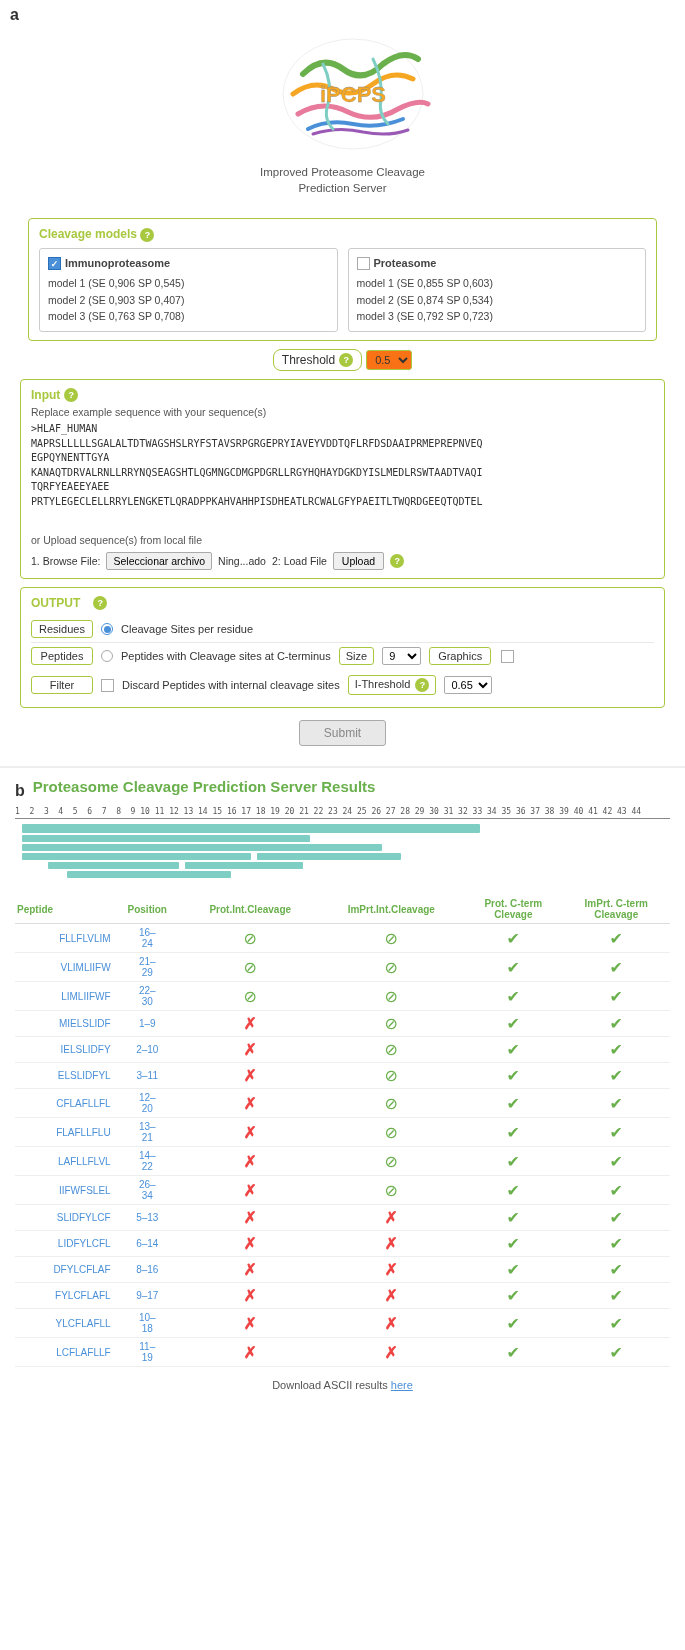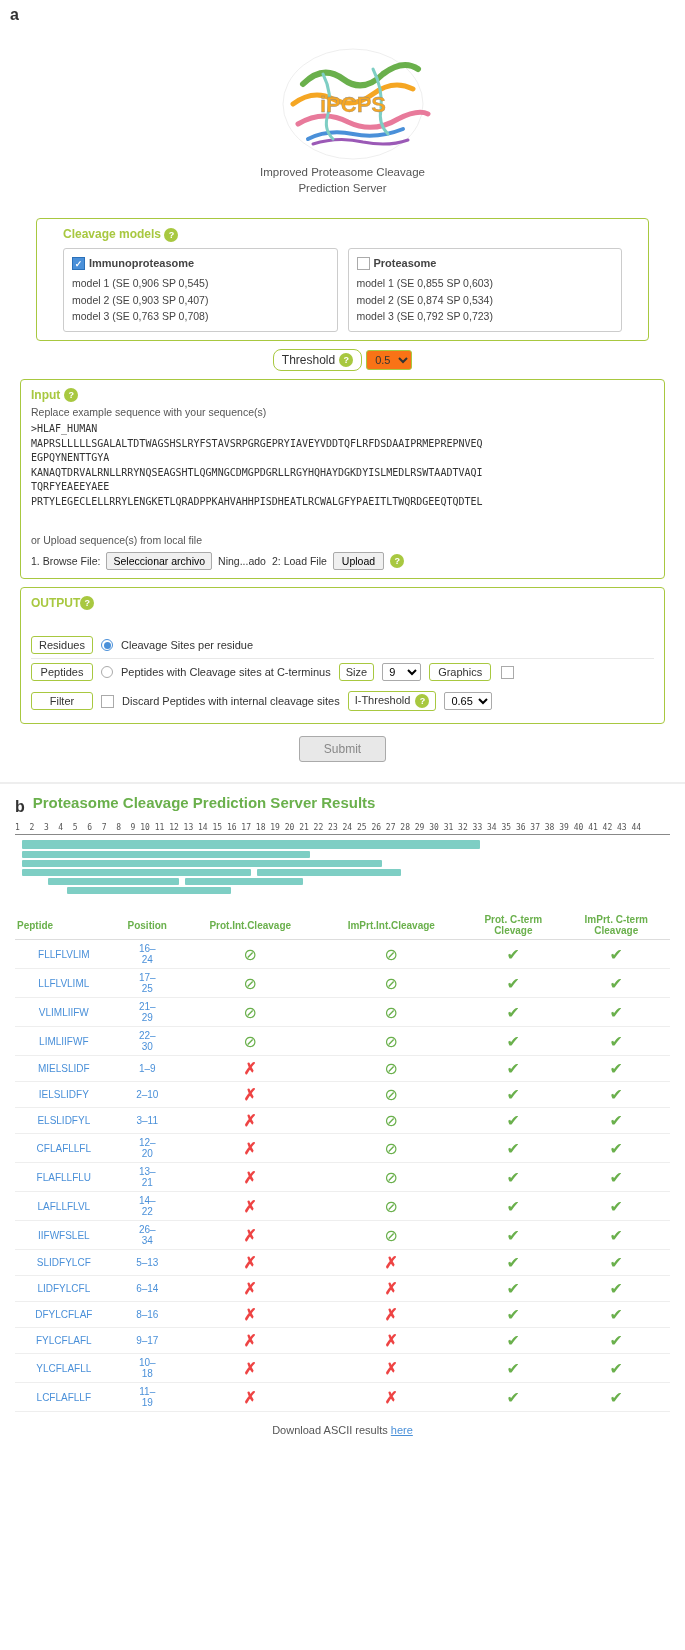--- a/index.html
+++ b/index.html
@@ -15,30 +15,30 @@
     }
     
     .header {
       text-align: center;
       padding: 10px 0 6px 0;
     }
     .logo-area {
       position: relative;
       height: 130px;
       display: flex;
-      align-items: flex-end;
+      align-items: flex-start;
       justify-content: center;
       padding-left: 20px;
     }
     
     .cleavage-box {
       border: 1.5px solid #a8c840;
       border-radius: 4px;
-      margin: 8px 16px;
-      padding: 8px 26px;
+      margin: 8px 8px;
+      padding: 8px 10px;
     }
     .cleavage-box-title {
       color: #a8c840;
       font-weight: bold;
       font-size: 12px;
       margin-bottom: 6px;
     }
     .models-row {
       display: flex;
       gap: 10px;
@@ -149,24 +149,24 @@
     .output-box {
       border: 1.5px solid #a8c840;
       border-radius: 4px;
       margin: 8px 0;
       padding: 8px 10px;
     }
     .output-box-title {
       color: #a8c840;
       font-weight: bold;
       font-size: 12px;
-      margin-bottom: 22px;
-      display: flex;
-      align-items: center;
-      gap: 0;
+      margin-bottom: 6px;
+      display: flex;
+      align-items: center;
+      gap: 13px;
     }
     .output-row {
       display: flex;
       align-items: center;
       gap: 8px;
       padding: 4px 0;
       border-bottom: 1px solid #e8e8e8;
     }
     .output-label {
       border: 1.5px solid #a8c840;
@@ -284,21 +284,21 @@
     }
     .results-table td {
       padding: 3px 2px;
       text-align: center;
       border-bottom: 1px solid #eee;
       font-size: 10px;
       color: #333;
     }
     .results-table td.peptide-name {
       color: #4a90d9;
-      text-align: center;
+      text-align: right;
       font-size: 10px;
     }
     .results-table td.position {
       color: #4a90d9;
       font-size: 10px;
       white-space: nowrap;
     }
     .help-icon {
       display: inline-flex;
       align-items: center;
@@ -525,28 +525,20 @@
     <tbody id="results-tbody">
     <tr>
           <td class="peptide-name">FLLFLVLIM</td>
           <td class="position">16–<br>24</td>
           <td><span style="color:#6ab04c; font-size:16px;">⊘</span></td>
           <td><span style="color:#6ab04c; font-size:16px;">⊘</span></td>
           <td><span style="color:#6ab04c; font-size:16px;">✔</span></td>
           <td><span style="color:#6ab04c; font-size:16px;">✔</span></td>
         </tr>
         <tr>
-          <td class="peptide-name">LLFLVLIML</td>
-          <td class="position">17–<br>25</td>
-          <td><span style="color:#6ab04c; font-size:16px;">⊘</span></td>
-          <td><span style="color:#6ab04c; font-size:16px;">⊘</span></td>
-          <td><span style="color:#6ab04c; font-size:16px;">✔</span></td>
-          <td><span style="color:#6ab04c; font-size:16px;">✔</span></td>
-        </tr>
-        <tr>
           <td class="peptide-name">VLIMLIIFW</td>
           <td class="position">21–<br>29</td>
           <td><span style="color:#6ab04c; font-size:16px;">⊘</span></td>
           <td><span style="color:#6ab04c; font-size:16px;">⊘</span></td>
           <td><span style="color:#6ab04c; font-size:16px;">✔</span></td>
           <td><span style="color:#6ab04c; font-size:16px;">✔</span></td>
         </tr>
         <tr>
           <td class="peptide-name">LIMLIIFWF</td>
           <td class="position">22–<br>30</td>

